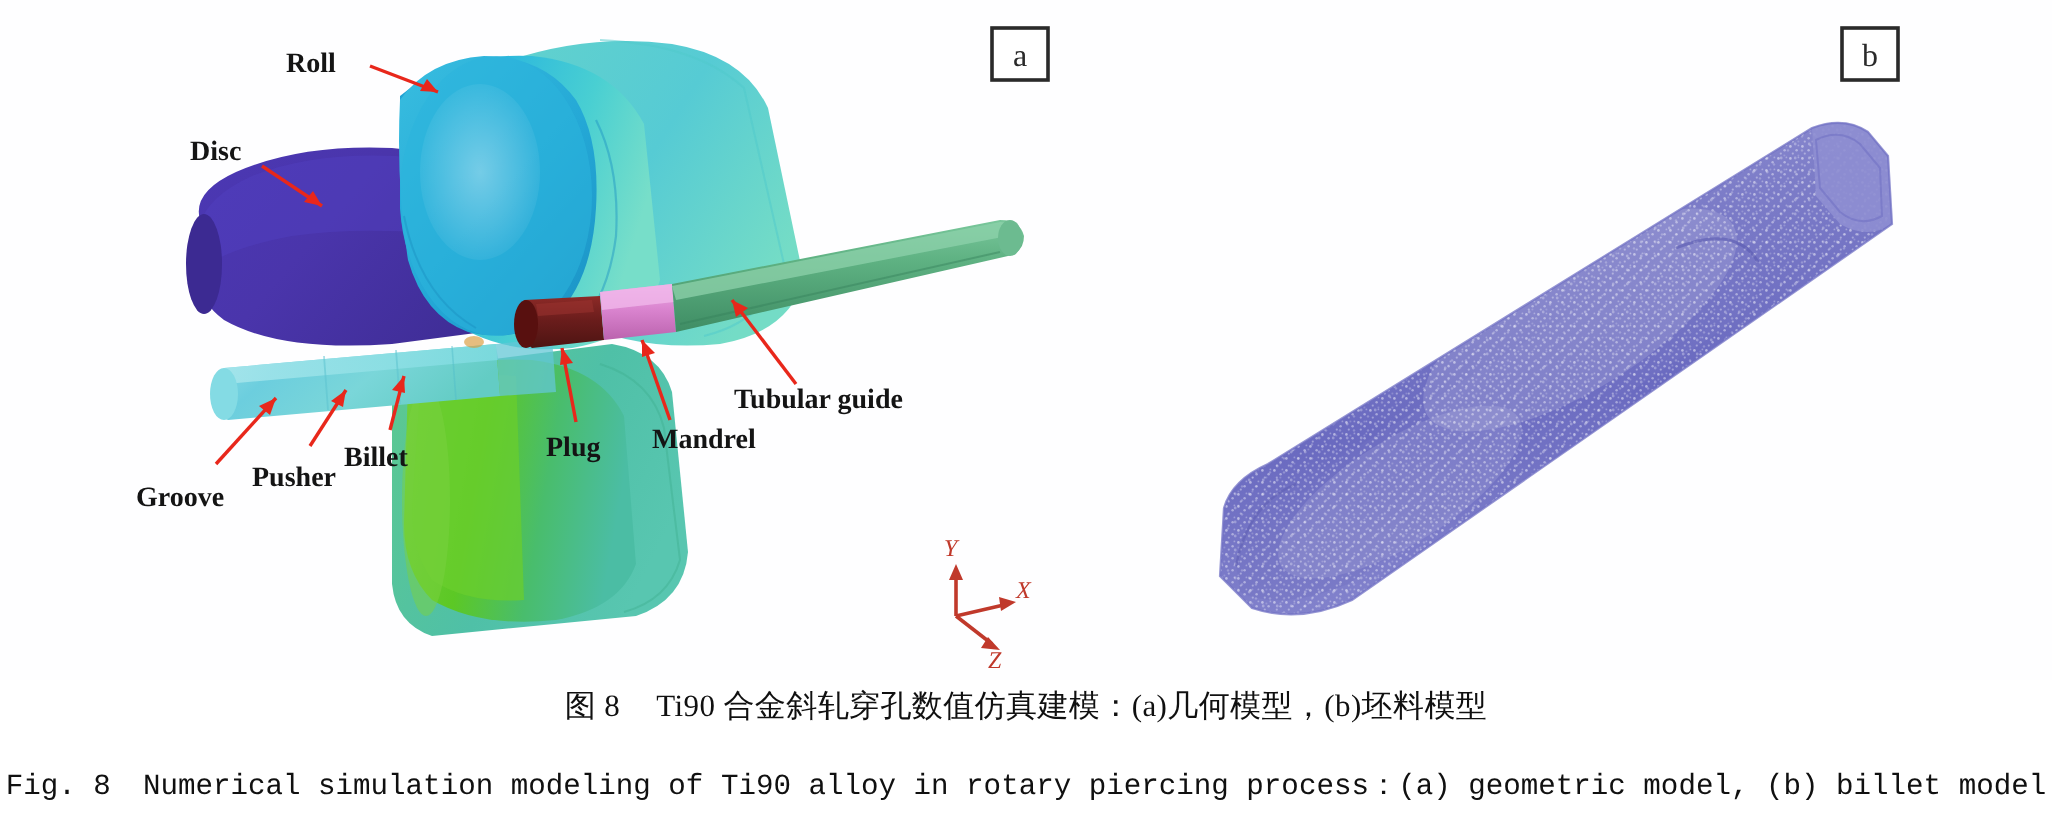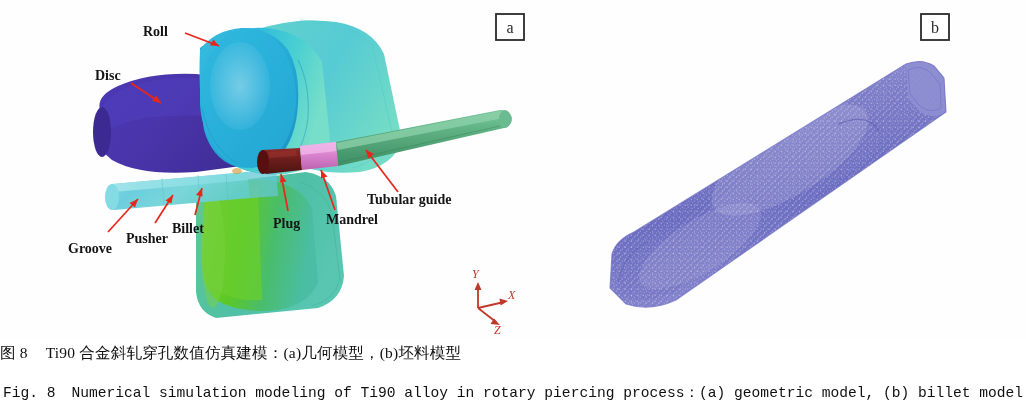--- a/index.html
+++ b/index.html
@@ -11,21 +11,21 @@
     position:relative;
   }
   #figure{
     position:absolute;left:0;top:0;width:1026px;height:340px;
     background:#fdba74;
   }
   #figure svg{display:block;}
 
   .cap-zh{
     position:absolute;left:0;top:343px;width:1026px;
-    text-align:left;
+    text-align:center;
     font-family:"Liberation Serif", serif;
     font-size:15.5px;
     letter-spacing:0.2px;
     color:#101010;
     white-space:nowrap;
   }
   .cap-zh .gap{display:inline-block;width:18px;}
   .cap-en{
     position:absolute;left:0;top:383px;width:1026px;
     text-align:center;

